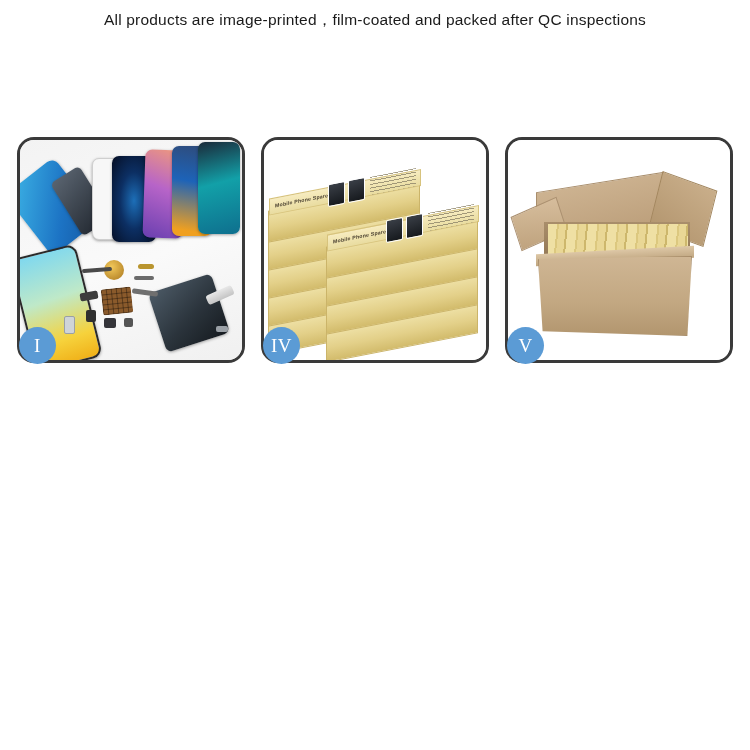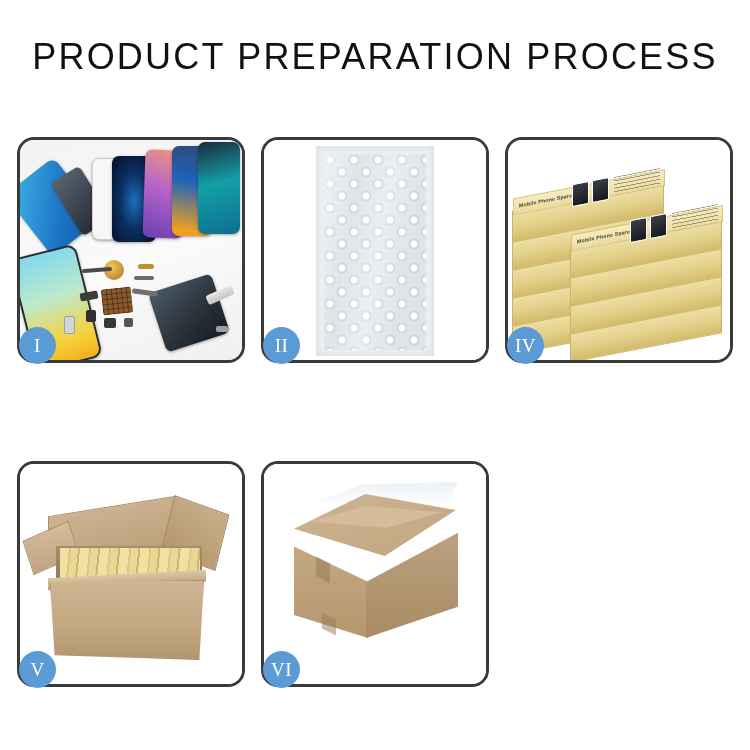--- a/index.html
+++ b/index.html
@@ -338,21 +338,21 @@
     background: linear-gradient(180deg, rgba(235,240,245,.9), rgba(255,255,255,0));
     clip-path: polygon(40% 10%, 100% 0%, 92% 100%, 10% 80%);
   }
 </style>
 </head>
 <body>
 
 <div class="page">
 
   <div class="header">
-    <h1 class="title">PRODUCT PREPARATION PROCESS</h1>
+    <p class="subtitle">All products are image-printed，film-coated and packed after QC inspections</p>
   </div>
 
   <div class="grid">
 
     <div class="panel">
       <div class="panel-inner p1">
         <div class="ph-a phone"></div>
         <div class="ph-b phone"></div>
         <div class="ph-c phone"></div>
         <div class="ph-d phone"></div>
@@ -371,28 +371,20 @@
         <div class="part" style="left:84px;top:178px;width:12px;height:10px;background:#35353a;border-radius:2px;"></div>
         <div class="part" style="left:104px;top:178px;width:9px;height:9px;background:#555;border-radius:2px;"></div>
         <div class="part" style="left:44px;top:176px;width:9px;height:16px;background:#cfd4d8;border:1px solid #9aa0a6;border-radius:2px;"></div>
         <div class="part" style="left:112px;top:150px;width:26px;height:5px;background:#6f6f6f;transform:rotate(8deg);"></div>
         <div class="part" style="left:186px;top:150px;width:28px;height:10px;background:linear-gradient(180deg,#e8e8e8,#c4c4c4);border-radius:3px;transform:rotate(-24deg);"></div>
         <div class="part" style="left:196px;top:186px;width:12px;height:6px;background:#9aa0a6;border-radius:2px;"></div>
       </div>
       <div class="badge">I</div>
     </div>
 
-    <div class="panel">
-      <div class="panel-inner p2">
-        <div class="bubble-sheet"></div>
-        <div class="bubble-field"></div>
-        <div class="bubble-gloss"></div>
-      </div>
-      <div class="badge">II</div>
-    </div>
 
 
     <div class="panel">
       <div class="panel-inner p4">
         <div class="stack">
 
           <div class="sbox" style="left:0px;  top:150px;"></div>
           <div class="sbox" style="left:0px;  top:122px;"></div>
           <div class="sbox" style="left:0px;  top:94px;"></div>
           <div class="sbox" style="left:0px;  top:66px;"></div>
@@ -429,27 +421,15 @@
         <div class="c5-flap-right"></div>
         <div class="c5-flap-left"></div>
         <div class="c5-inner"></div>
         <div class="c5-goods"></div>
         <div class="c5-rim"></div>
         <div class="c5-body"></div>
       </div>
       <div class="badge">V</div>
     </div>
 
-    <div class="panel">
-      <div class="panel-inner p6">
-        <div class="c6-shadow"></div>
-        <div class="c6-top"></div>
-        <div class="c6-tape"></div>
-        <div class="c6-left"></div>
-        <div class="c6-right"></div>
-        <div class="c6-seal-a"></div>
-        <div class="c6-seal-b"></div>
-      </div>
-      <div class="badge">VI</div>
-    </div>
 
   </div>
 </div>
 
 </body></html>

